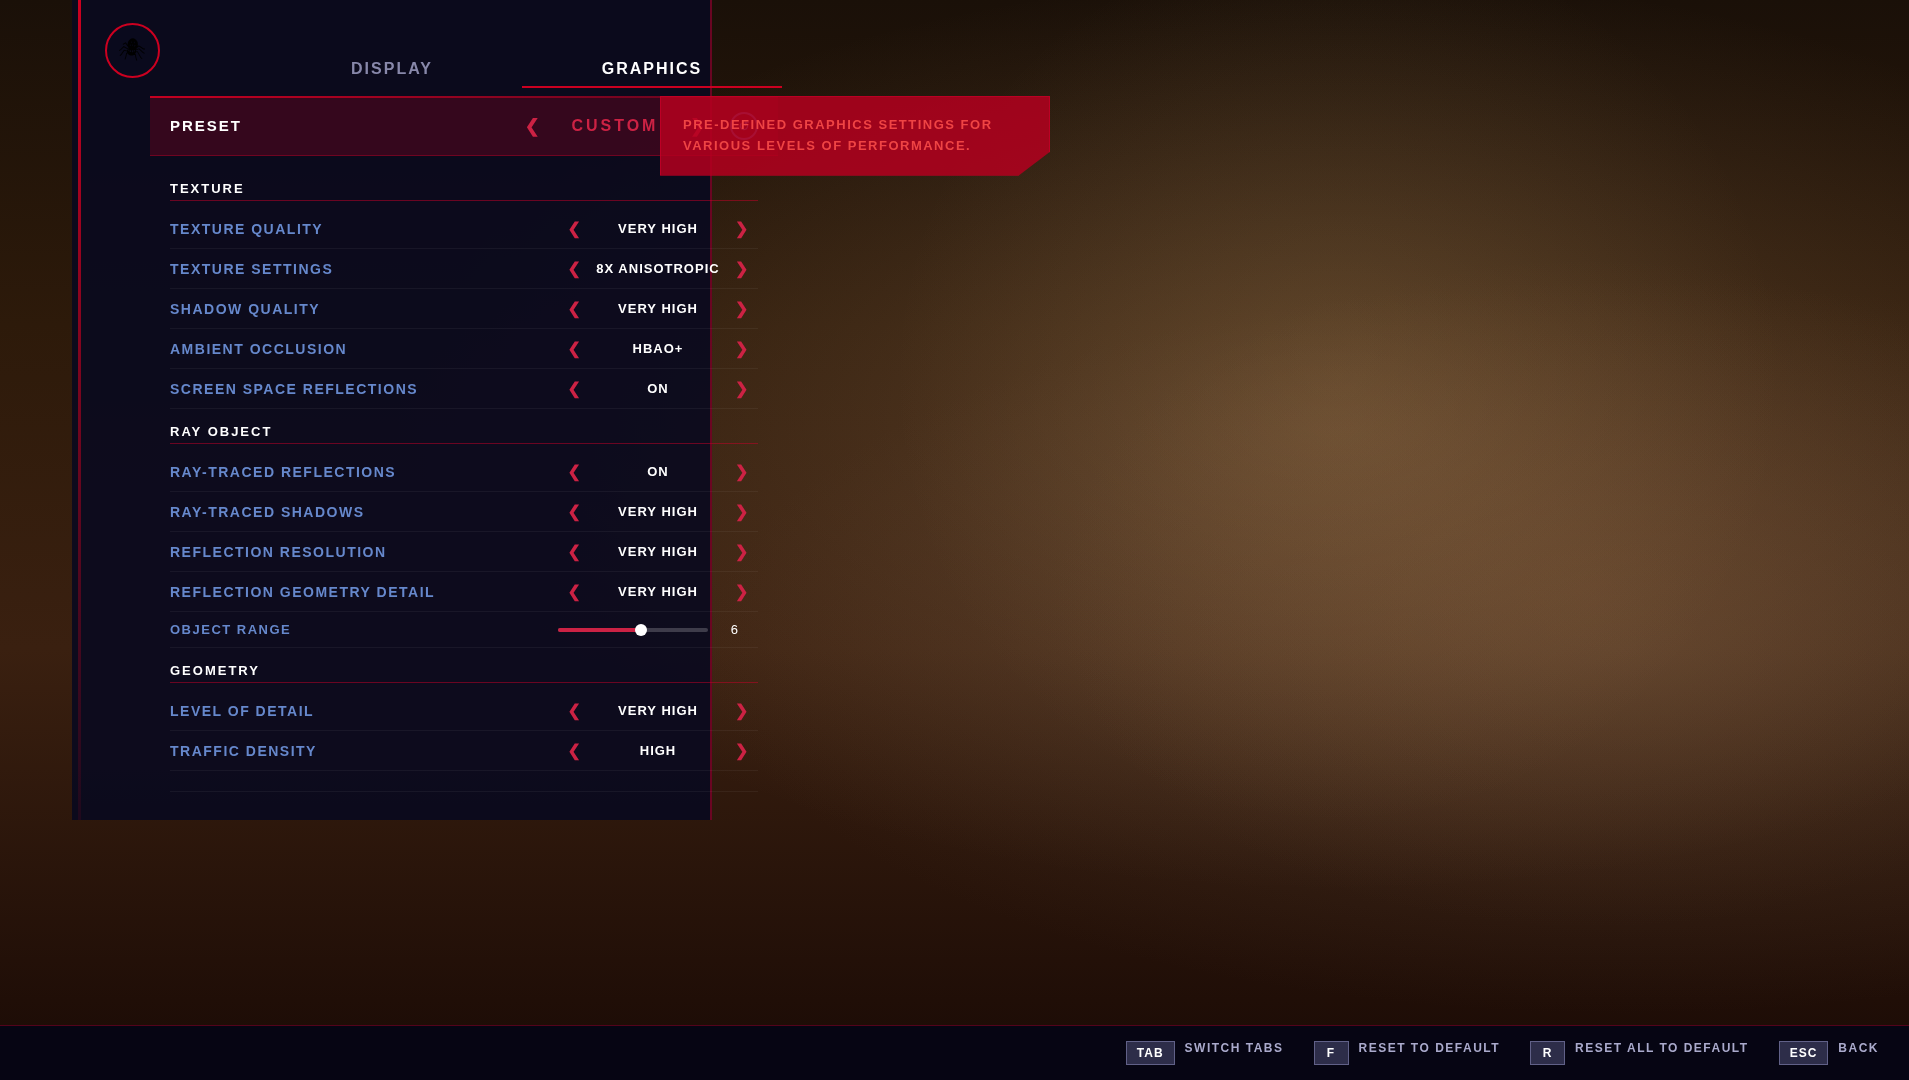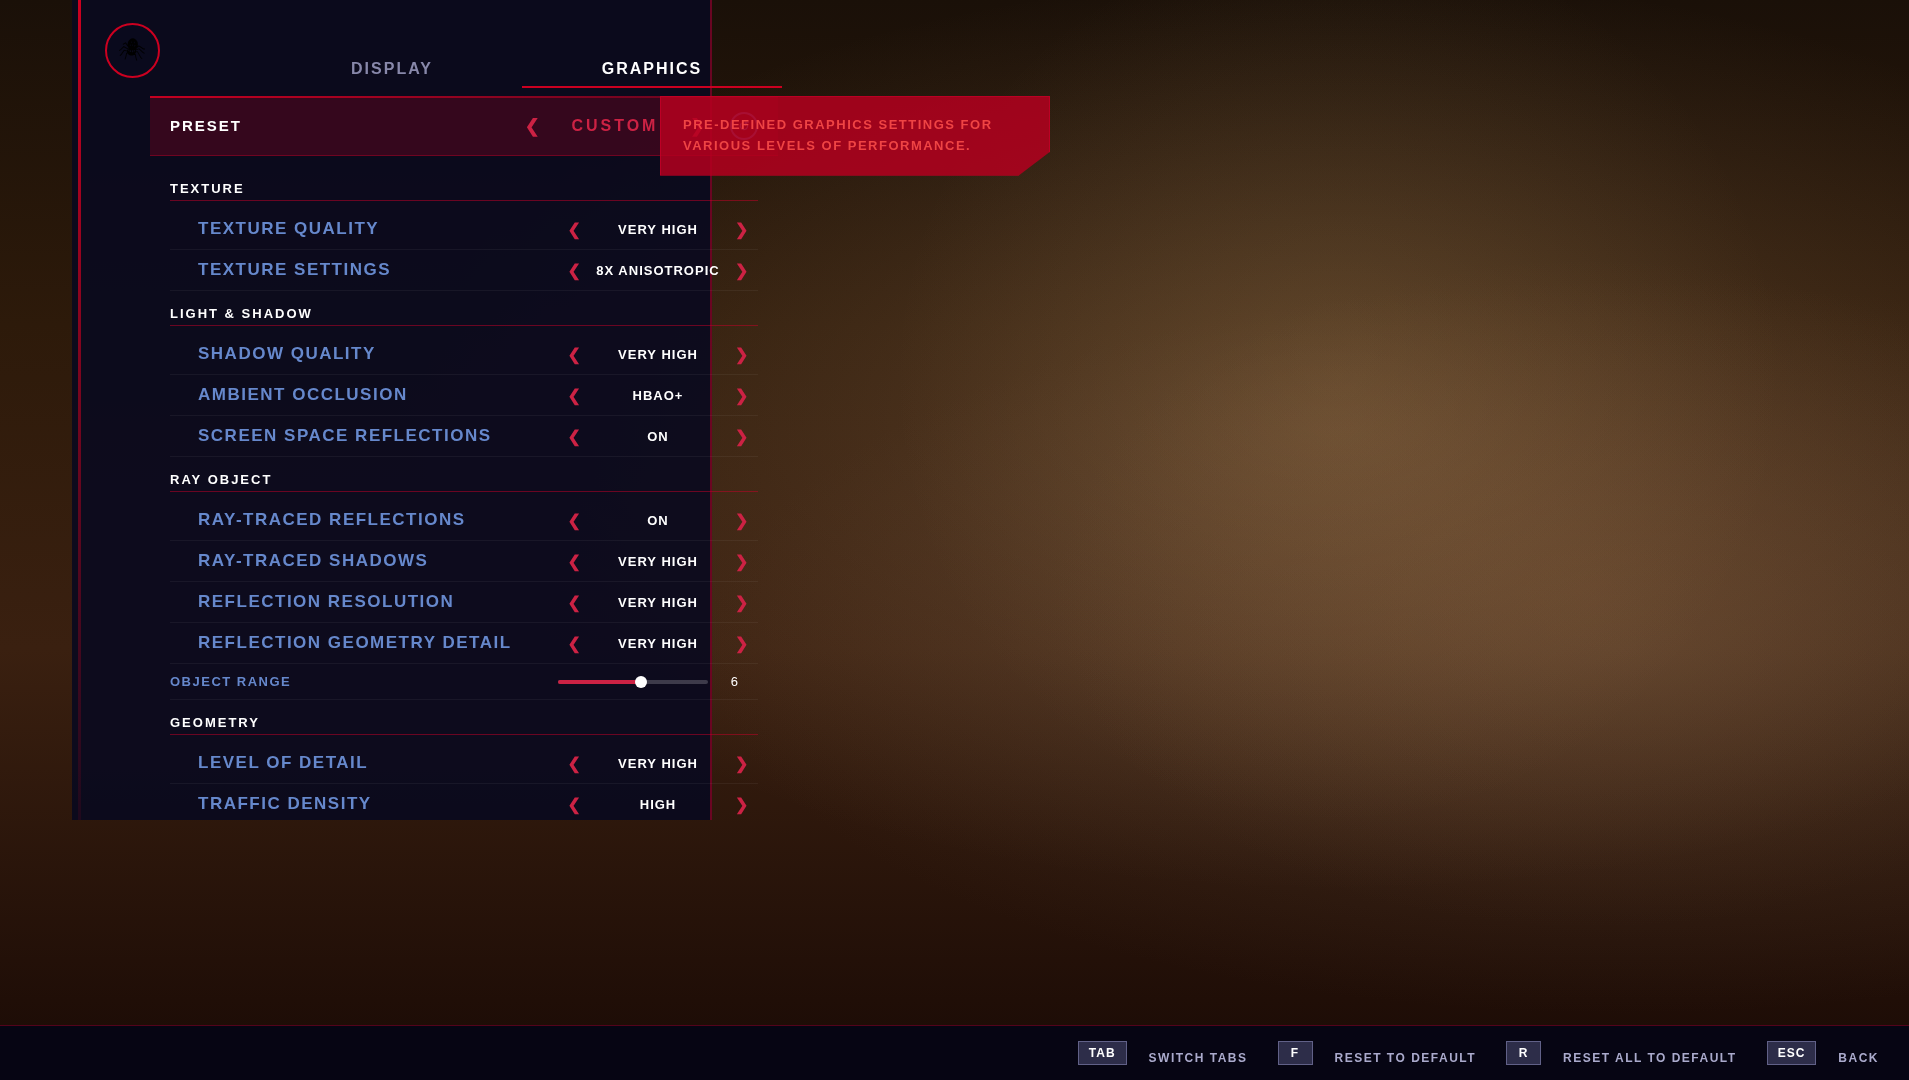--- a/index.html
+++ b/index.html
@@ -184,25 +184,24 @@
 
     .setting-row {
       display: flex;
       align-items: center;
       padding: 10px 0;
       border-bottom: 1px solid rgba(255,255,255,0.05);
     }
 
     .setting-label {
       color: #6688cc;
-      font-size: 17px;
+      font-size: 14px;
       font-weight: 700;
       letter-spacing: 1.5px;
       flex: 1;
-      margin-left: 28px;
     }
 
     .setting-controls {
       display: flex;
       align-items: center;
       gap: 12px;
       min-width: 200px;
       justify-content: center;
     }
 
@@ -314,22 +313,22 @@
       display: flex;
       align-items: center;
       justify-content: flex-end;
       padding: 0 30px;
       gap: 30px;
       z-index: 50;
     }
 
     .bottom-action {
       display: flex;
-      align-items: flex-end;
-      gap: 22px;
+      align-items: flex-start;
+      gap: 10px;
     }
 
     .key-badge {
       background: rgba(50,50,80,0.9);
       border: 1px solid rgba(150,150,200,0.5);
       color: #ffffff;
       font-size: 12px;
       font-weight: 700;
       letter-spacing: 1px;
       padding: 4px 10px;
@@ -414,21 +413,20 @@
         </div>
       </div>
       <div class="setting-row">
         <span class="setting-label">TEXTURE SETTINGS</span>
         <div class="setting-controls">
           <span class="s-arrow">❮</span>
           <span class="setting-value">8X ANISOTROPIC</span>
           <span class="s-arrow">❯</span>
         </div>
       </div>
-      <div class="section-header">LIGHT &amp; SHADOW</div>
       <div class="setting-row">
         <span class="setting-label">SHADOW QUALITY</span>
         <div class="setting-controls">
           <span class="s-arrow">❮</span>
           <span class="setting-value">VERY HIGH</span>
           <span class="s-arrow">❯</span>
         </div>
       </div>
       <div class="setting-row">
         <span class="setting-label">AMBIENT OCCLUSION</span>

